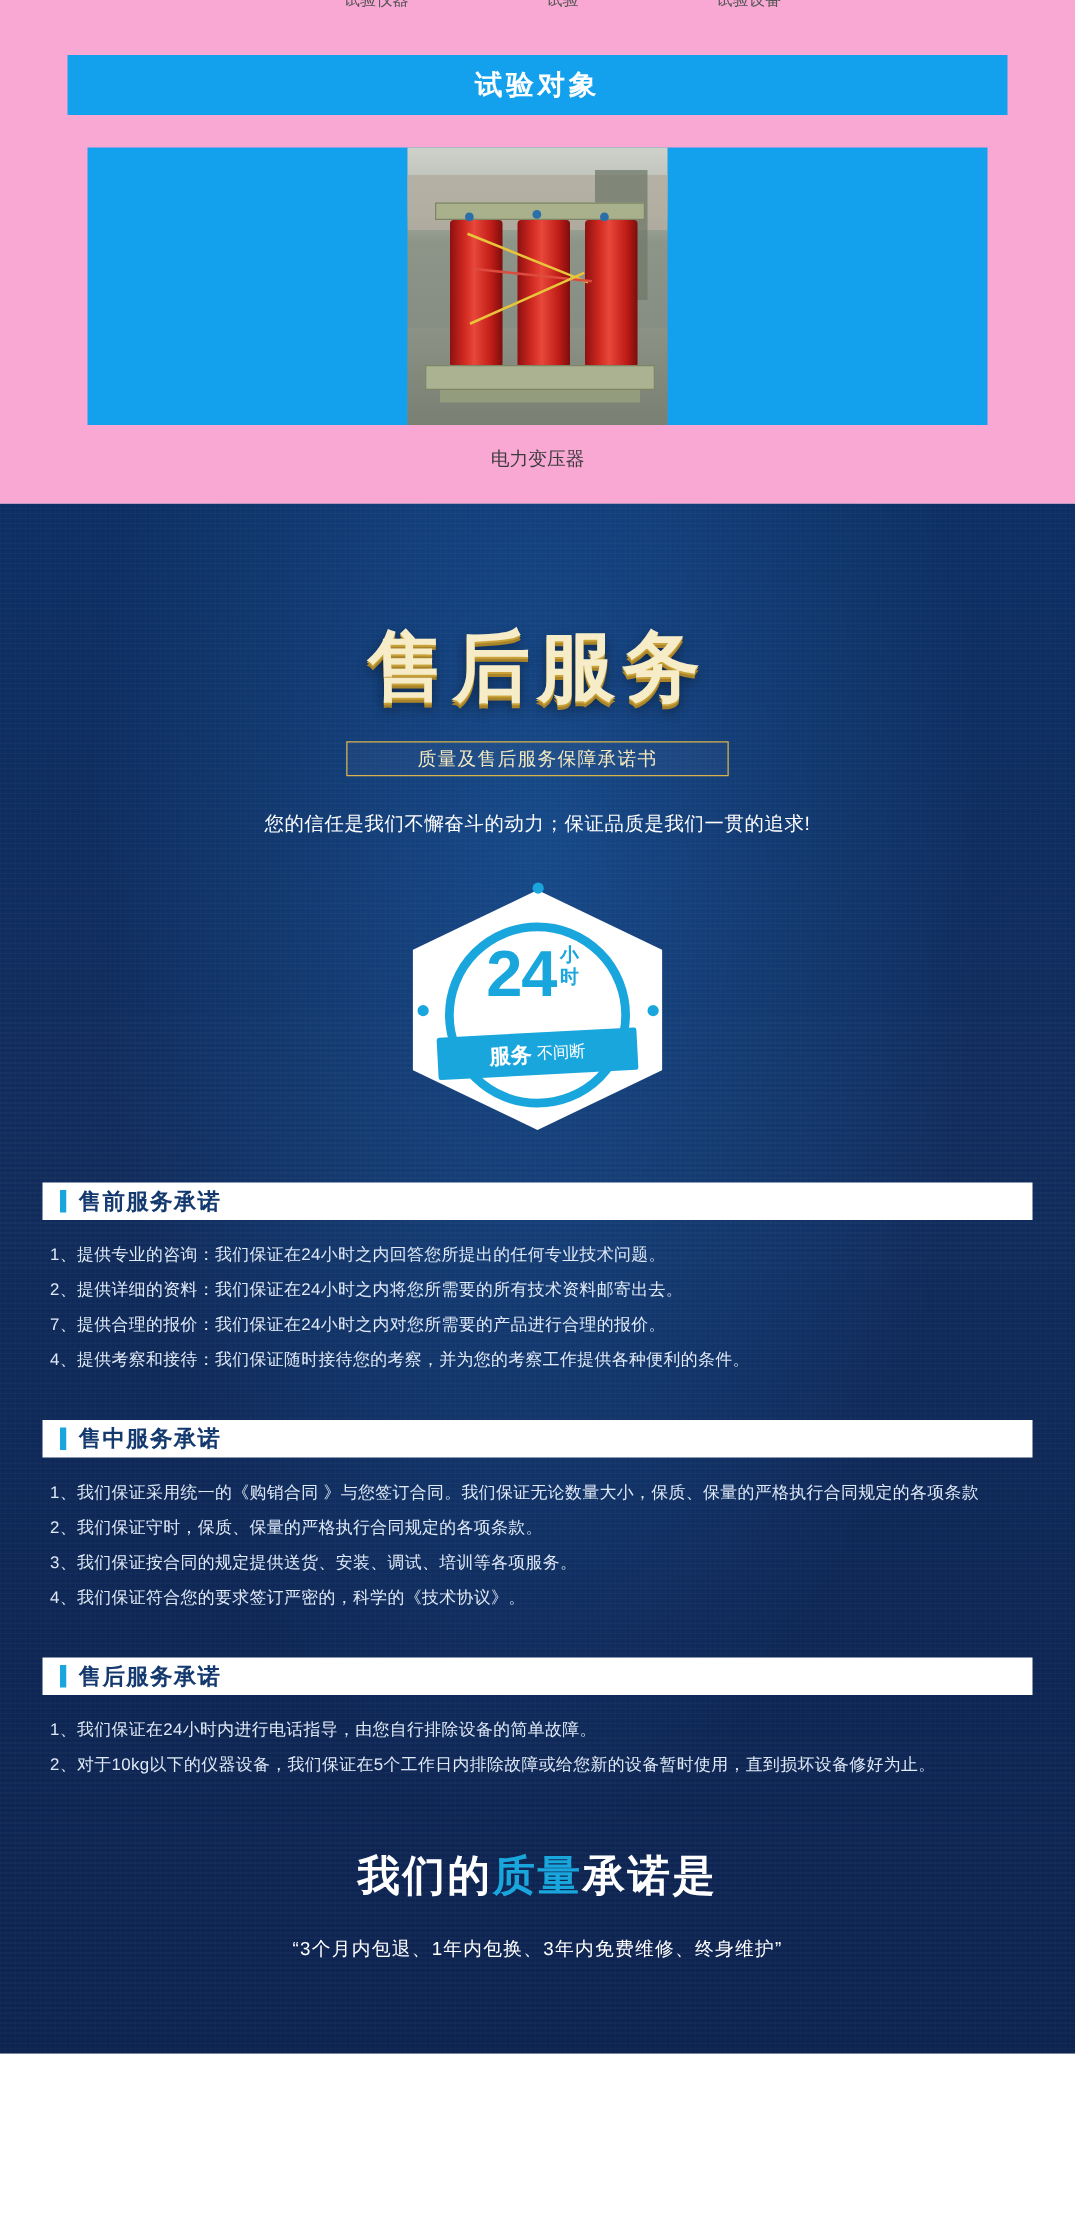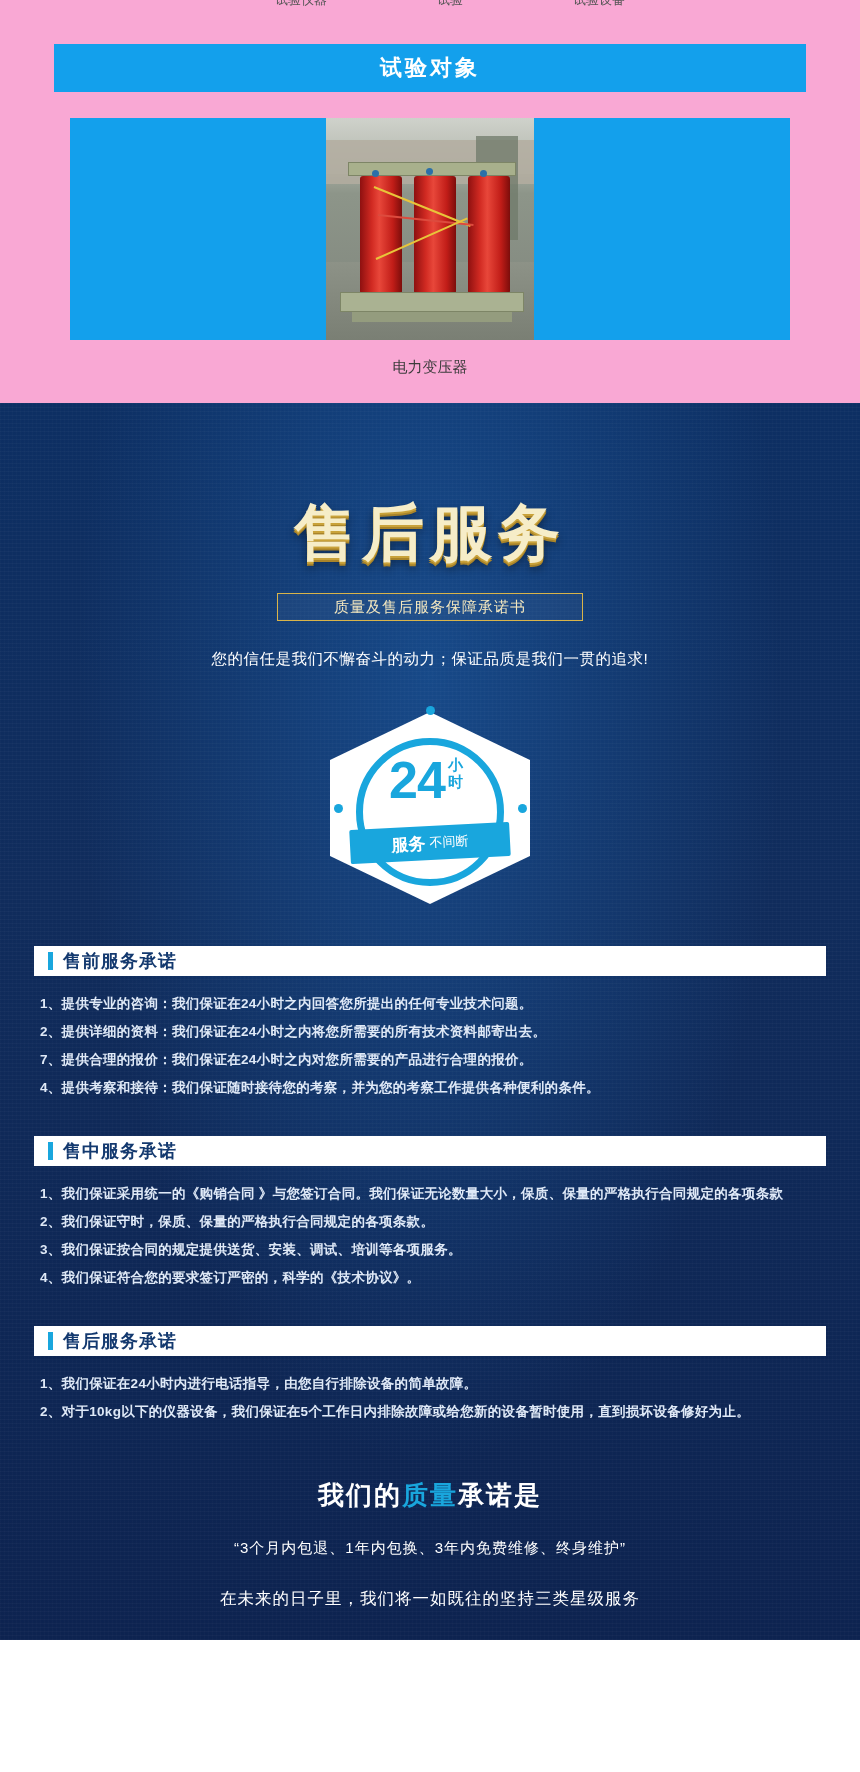--- a/index.html
+++ b/index.html
@@ -118,21 +118,21 @@
     text-align: center;
     color: #3b3b3b;
     font-size: 15px;
   }
 
   
   .dark {
     background:
       radial-gradient(ellipse at 50% 22%, rgba(30,96,170,.55) 0%, rgba(12,38,88,0) 58%),
       linear-gradient(180deg, #0d2f63 0%, #102c5c 40%, #0d2350 100%);
-    padding: 40px 0 30px 0;
+    padding: 40px 0 74px 0;
     position: relative;
   }
   .dark::before {
     content: "";
     position: absolute; inset: 0;
     background-image:
       repeating-linear-gradient(0deg, rgba(255,255,255,.022) 0 1px, rgba(0,0,0,0) 1px 4px),
       repeating-linear-gradient(90deg, rgba(255,255,255,.016) 0 1px, rgba(0,0,0,0) 1px 4px);
     pointer-events: none;
   }
@@ -216,34 +216,34 @@
     align-items: center;
     padding-left: 14px;
     margin-top: 34px;
   }
   .block-head .accent {
     width: 5px; height: 18px; background: #19a6dd; margin-right: 10px;
   }
   .block-head .htxt {
     color: #13396f; font-size: 18px; font-weight: bold; letter-spacing: 1px; text-align: center;
   }
-  .list { margin-top: 14px; padding-left: 6px; font-weight: bold; }
+  .list { margin-top: 14px; padding-left: 6px; }
   .list li {
     list-style: none;
     color: #dfe9f7;
     font-size: 13.5px;
     line-height: 28px;
     letter-spacing: .3px;
   }
 
   
   .q-title {
     margin-top: 52px;
     text-align: center;
-    font-size: 26px;
+    font-size: 34px;
     font-weight: bold;
     color: #ffffff;
     letter-spacing: 2px;
   }
   .q-title .hl { color: #19a6dd; }
   .q-line1 {
     margin-top: 26px; text-align: center; color: #ffffff;
     font-size: 15px; letter-spacing: 1px;
   }
   .q-line2 {
@@ -353,16 +353,15 @@
       <ul class="list">
         <li>1、我们保证在24小时内进行电话指导，由您自行排除设备的简单故障。</li>
         <li>2、对于10kg以下的仪器设备，我们保证在5个工作日内排除故障或给您新的设备暂时使用，直到损坏设备修好为止。</li>
       </ul>
     </div>
 
     <div class="q-title">
       <span>我们的</span><span class="hl">质量</span><span>承诺是</span>
     </div>
     <div class="q-line1">“3个月内包退、1年内包换、3年内免费维修、终身维护”</div>
-    <div class="q-line2">在未来的日子里，我们将一如既往的坚持三类星级服务</div>
 
   </div>
 </div>
 
 </body></html>

